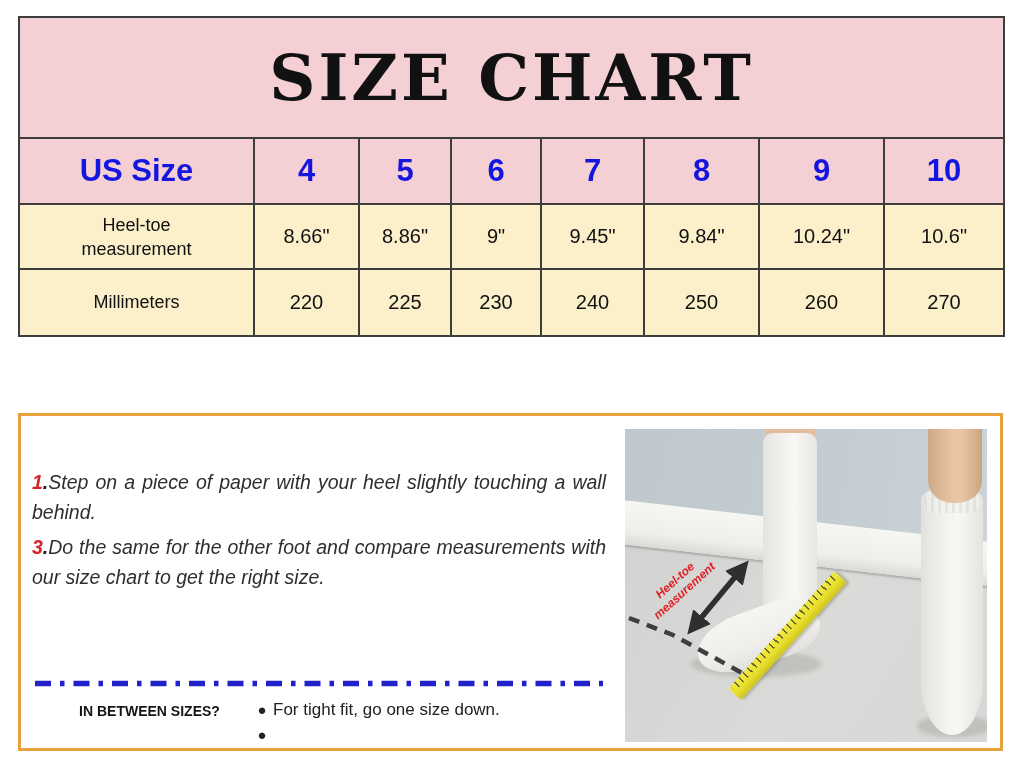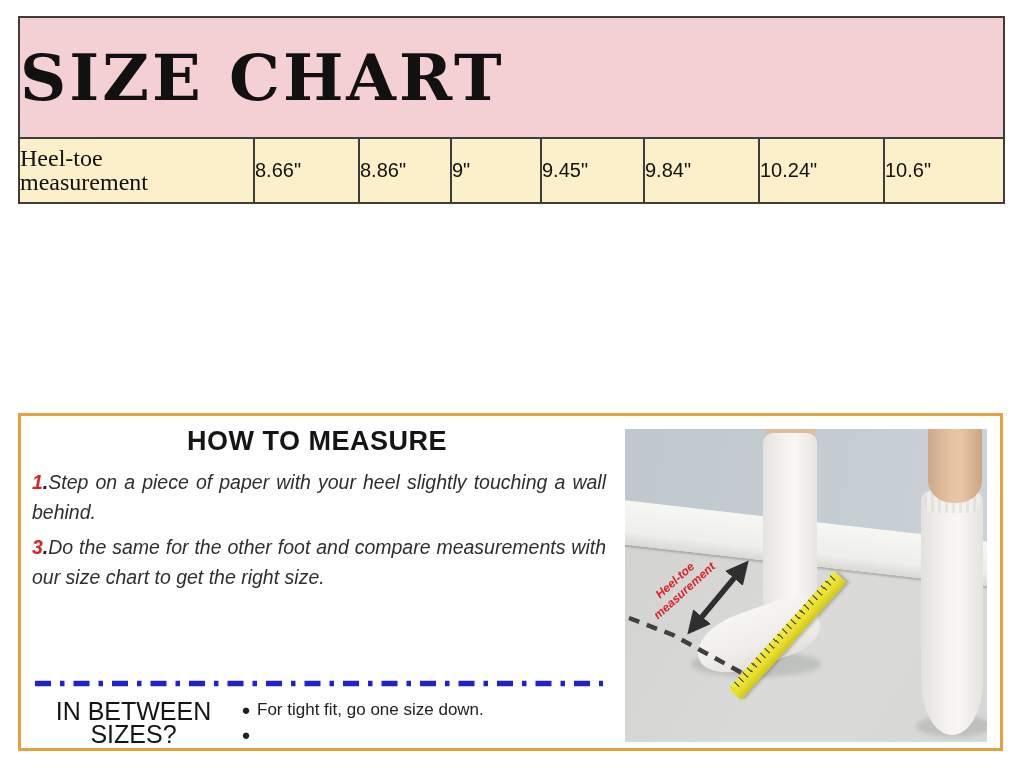--- a/index.html
+++ b/index.html
@@ -2,46 +2,46 @@
 <html><head>
 <meta charset="utf-8">
 <style>
   html,body{margin:0;padding:0;background:#fff;}
   .canvas{position:relative;width:1024px;height:770px;background:#ffffff;
           font-family:"Liberation Sans", sans-serif;overflow:hidden;}
 
   
   table.size{position:absolute;left:18px;top:16px;width:985px;border-collapse:collapse;
              table-layout:fixed;}
-  table.size td{border:2px solid #3d3d3d;vertical-align:middle;
+  table.size td{border:2px solid #3d3d3d;text-align:center;vertical-align:middle;
                 color:#111;padding:0;}
   td.title-cell{height:119px;background:#f4cfd3;
                 font-family:"DejaVu Serif", serif;font-weight:bold;
                 font-size:64px;letter-spacing:3px;color:#ec1a4b;}
   tr.r-euro td{height:63px;background:#f4cfd3;font-weight:bold;font-size:31px;}
   tr.r-us td{height:64px;background:#f4cfd3;font-weight:bold;font-size:31px;color:#1515e0;}
   tr.r-heel td{height:63px;background:#fbf0ca;font-size:20px;}
   tr.r-mm td{height:65px;background:#fbf0ca;font-size:20px;}
-  tr.r-heel td.lbl, tr.r-mm td.lbl{font-size:24px;font-family:Liberation Serif, serif;}
+  tr.r-heel td.lbl, tr.r-mm td.lbl{font-size:18px;}
   tr.r-heel td.lbl span{display:inline-block;max-width:130px;line-height:24px;}
 
   
   .panel{position:absolute;left:18px;top:413px;width:979px;height:332px;
          border:3px solid #e7a23b;background:#ffffff;}
   .howto-title{position:absolute;left:6px;top:10px;width:580px;text-align:center;
                font-size:27px;font-weight:bold;color:#151515;letter-spacing:.5px;}
   .steps{position:absolute;left:11px;top:46px;width:574px;}
   .step{margin:5px 0 2px 0;font-style:italic;font-size:19.5px;line-height:30px;
         text-align:justify;color:#2e2e2e;}
   .step .num{color:#d3262a;font-weight:bold;}
   .step .dot{color:#1c1c1c;font-weight:bold;}
   .divider{position:absolute;left:12px;top:264px;}
   .between{position:absolute;left:11px;top:281px;display:flex;align-items:flex-start;}
-  .between-label{width:195px;margin-left:4px;text-align:center;font-weight:normal;
-                 font-size:25px;line-height:23px;color:#151515;padding-top:3px;}
+  .between-label{width:195px;margin-left:20px;text-align:center;font-weight:bold;
+                 font-size:14px;line-height:23px;color:#151515;padding-top:3px;}
   .tips{margin-left:4px;}
   .tip{display:flex;font-size:17px;line-height:25px;color:#222;}
   .tip .bullet{width:22px;text-align:center;font-size:15px;}
 
   
   .photo{position:absolute;left:604px;top:13px;width:362px;height:313px;overflow:hidden;
          background:linear-gradient(100deg,#bec8cd 0%,#c4cdd2 55%,#cdd5d9 100%);}
   .floor{position:absolute;left:-24px;top:108px;width:450px;height:300px;
          transform:rotate(6.5deg);transform-origin:left top;
          background:linear-gradient(115deg,#d2d3d0 0%,#dadbd8 45%,#d6d7d4 100%);}
@@ -92,37 +92,56 @@
       <col style="width:90px">
         <col style="width:103px">
         <col style="width:115px">
       <col style="width:125px">
         <col style="width:120px">
     </colgroup>
     <tbody>
         <tr>
       <td class="title-cell" colspan="8">SIZE CHART</td>
     </tr>
+    <tr class="r-us">
+      <td class="lbl">US Size</td>
+      <td>4</td>
+      <td>5</td>
+      <td>6</td>
+      <td>7</td>
+      <td>8</td>
+      <td>9</td>
+      <td>10</td>
+    </tr>
     <tr class="r-heel">
       <td class="lbl">
         <span>Heel-toe measurement</span></td>
       <td>8.66"</td>
       <td>8.86"</td>
       <td>9"</td>
       <td>9.45"</td>
       <td>9.84"</td>
       <td>10.24"</td>
       <td>10.6"</td>
     </tr>
+    <tr class="r-mm">
+      <td class="lbl">Millimeters</td>
+      <td>220</td>
+      <td>225</td>
+      <td>230</td>
+      <td>240</td>
+      <td>250</td>
+      <td>260</td>
+      <td>270</td>
+    </tr>
   </tbody>
     </table>
 
   <div class="panel">
 
-    <div class="howto-title">HOW TO MEASURE</div>
 
     <div class="steps">
       <p class="step"><span class="num">1</span><span class="dot">.</span><span>Step on a piece of paper with your heel slightly touching a wall behind.</span></p>
       <p class="step"><span class="num">3</span><span class="dot">.</span><span>Do the same for the other foot and compare measurements with our size chart to get the right size.</span></p>
     </div>
 
     <svg class="divider" width="572" height="7" viewBox="0 0 572 7">
       <line x1="2" y1="3.5" x2="570" y2="3.5" stroke="#2222cb" stroke-width="5.5" stroke-dasharray="16 9 4.5 9"></line>
     </svg>
 

